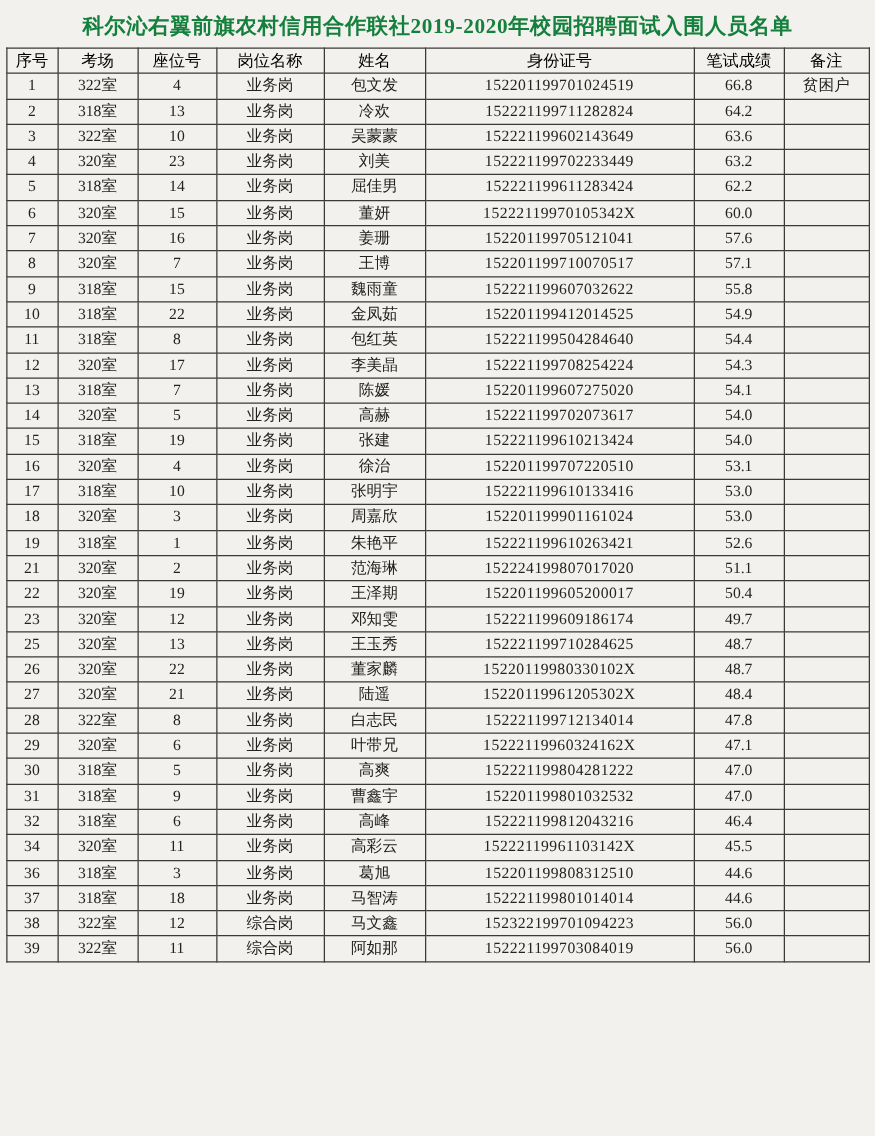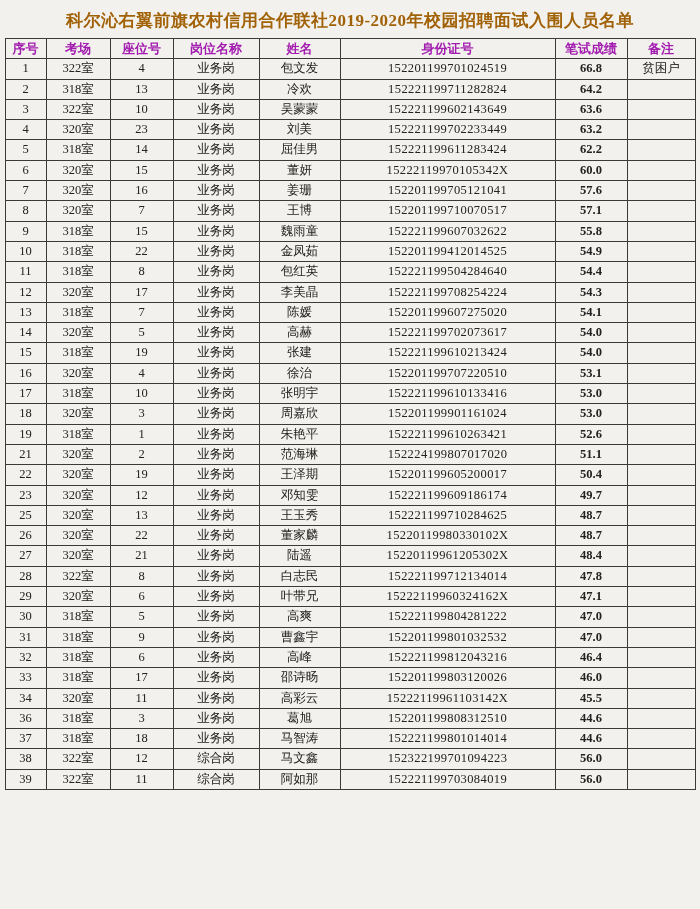--- a/index.html
+++ b/index.html
@@ -12,21 +12,21 @@
     color: #1b1b1b;
     box-sizing: border-box;
     padding-top: 9px;
     overflow: hidden;
   }
   .title {
     text-align: center;
     font-weight: bold;
     font-size: 17px;
     letter-spacing: 0.5px;
-    color: #a16207;
+    color: #15803d;
     margin: 0 0 6px 0;
     font-family: "Liberation Serif", serif;
   }
   table.roster {
     border-collapse: collapse;
     table-layout: fixed;
     width: 690px;
     margin: 0 auto;
   }
   table.roster th, table.roster td {
@@ -35,35 +35,35 @@
     vertical-align: middle;
     padding: 0 1px;
     height: 19.3px;
     line-height: 19.3px;
     font-size: 12.5px;
     white-space: nowrap;
     overflow: hidden;
     color: #222;
   }
   table.roster th {
-    font-weight: bold;
+    font-weight: normal;
     font-size: 13px;
-    color: #a21caf;
+    color: #000000;
   }
   
   col.w-idx   { width: 41px; }
   col.w-room  { width: 64px; }
   col.w-seat  { width: 63px; }
   col.w-post  { width: 86px; }
   col.w-name  { width: 81px; }
   col.w-id    { width: 215px; }
   col.w-score { width: 72px; }
   col.w-note  { width: 68px; }
   td.c5 { letter-spacing: 0.4px; font-size: 12.8px; }
-  td.c6 { font-weight: bold; font-size: 13px; margin-left: 43px; }
+  td.c6 { font-weight: normal; font-size: 13px; margin-left: 43px; }
   td.c7 { font-size: 12.5px; }
 </style>
 </head>
 <body>
 
 <div class="page">
   <div class="title">科尔沁右翼前旗农村信用合作联社2019-2020年校园招聘面试入围人员名单</div>
   <table class="roster">
     <colgroup>
       <col class="w-idx">
@@ -382,30 +382,20 @@
           <td class="c0">32</td>
           <td class="c1">318室</td>
           <td class="c2">6</td>
           <td class="c3">业务岗</td>
           <td class="c4">高峰</td>
           <td class="c5">152221199812043216</td>
           <td class="c6">46.4</td>
           <td class="c7"></td>
         </tr>
         <tr>
-          <td class="c0">33</td>
-          <td class="c1">318室</td>
-          <td class="c2">17</td>
-          <td class="c3">业务岗</td>
-          <td class="c4">邵诗旸</td>
-          <td class="c5">152201199803120026</td>
-          <td class="c6">46.0</td>
-          <td class="c7"></td>
-        </tr>
-        <tr>
           <td class="c0">34</td>
           <td class="c1">320室</td>
           <td class="c2">11</td>
           <td class="c3">业务岗</td>
           <td class="c4">高彩云</td>
           <td class="c5">15222119961103142X</td>
           <td class="c6">45.5</td>
           <td class="c7"></td>
         </tr>
         <tr>

